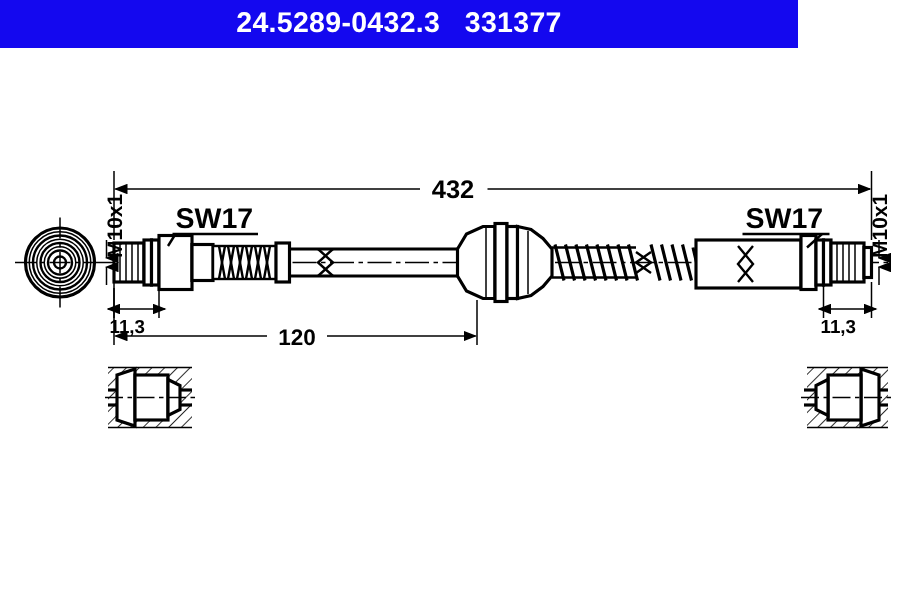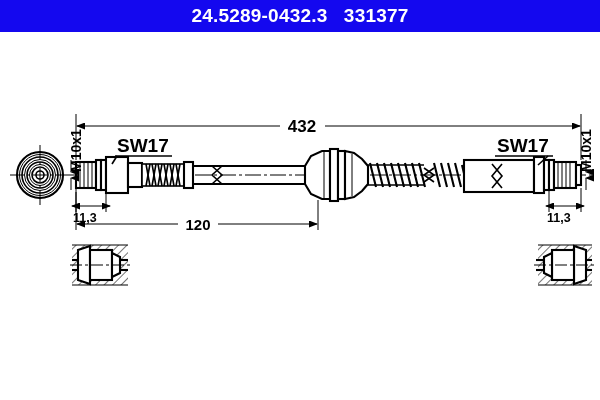--- a/index.html
+++ b/index.html
@@ -17,21 +17,21 @@
   #page {
     position: relative;
     width: 600px;
     height: 400px;
     background: #ffffff;
   }
   #header-bar {
     position: absolute;
     left: 0;
     top: 0;
-    width: 600px;
+    width: 532px;
     height: 32px;
     background: #1408ef;
     display: flex;
     align-items: center;
     justify-content: center;
   }
   #header-title {
     color: #ffffff;
     font-family: "Liberation Sans", sans-serif;
     font-weight: bold;

